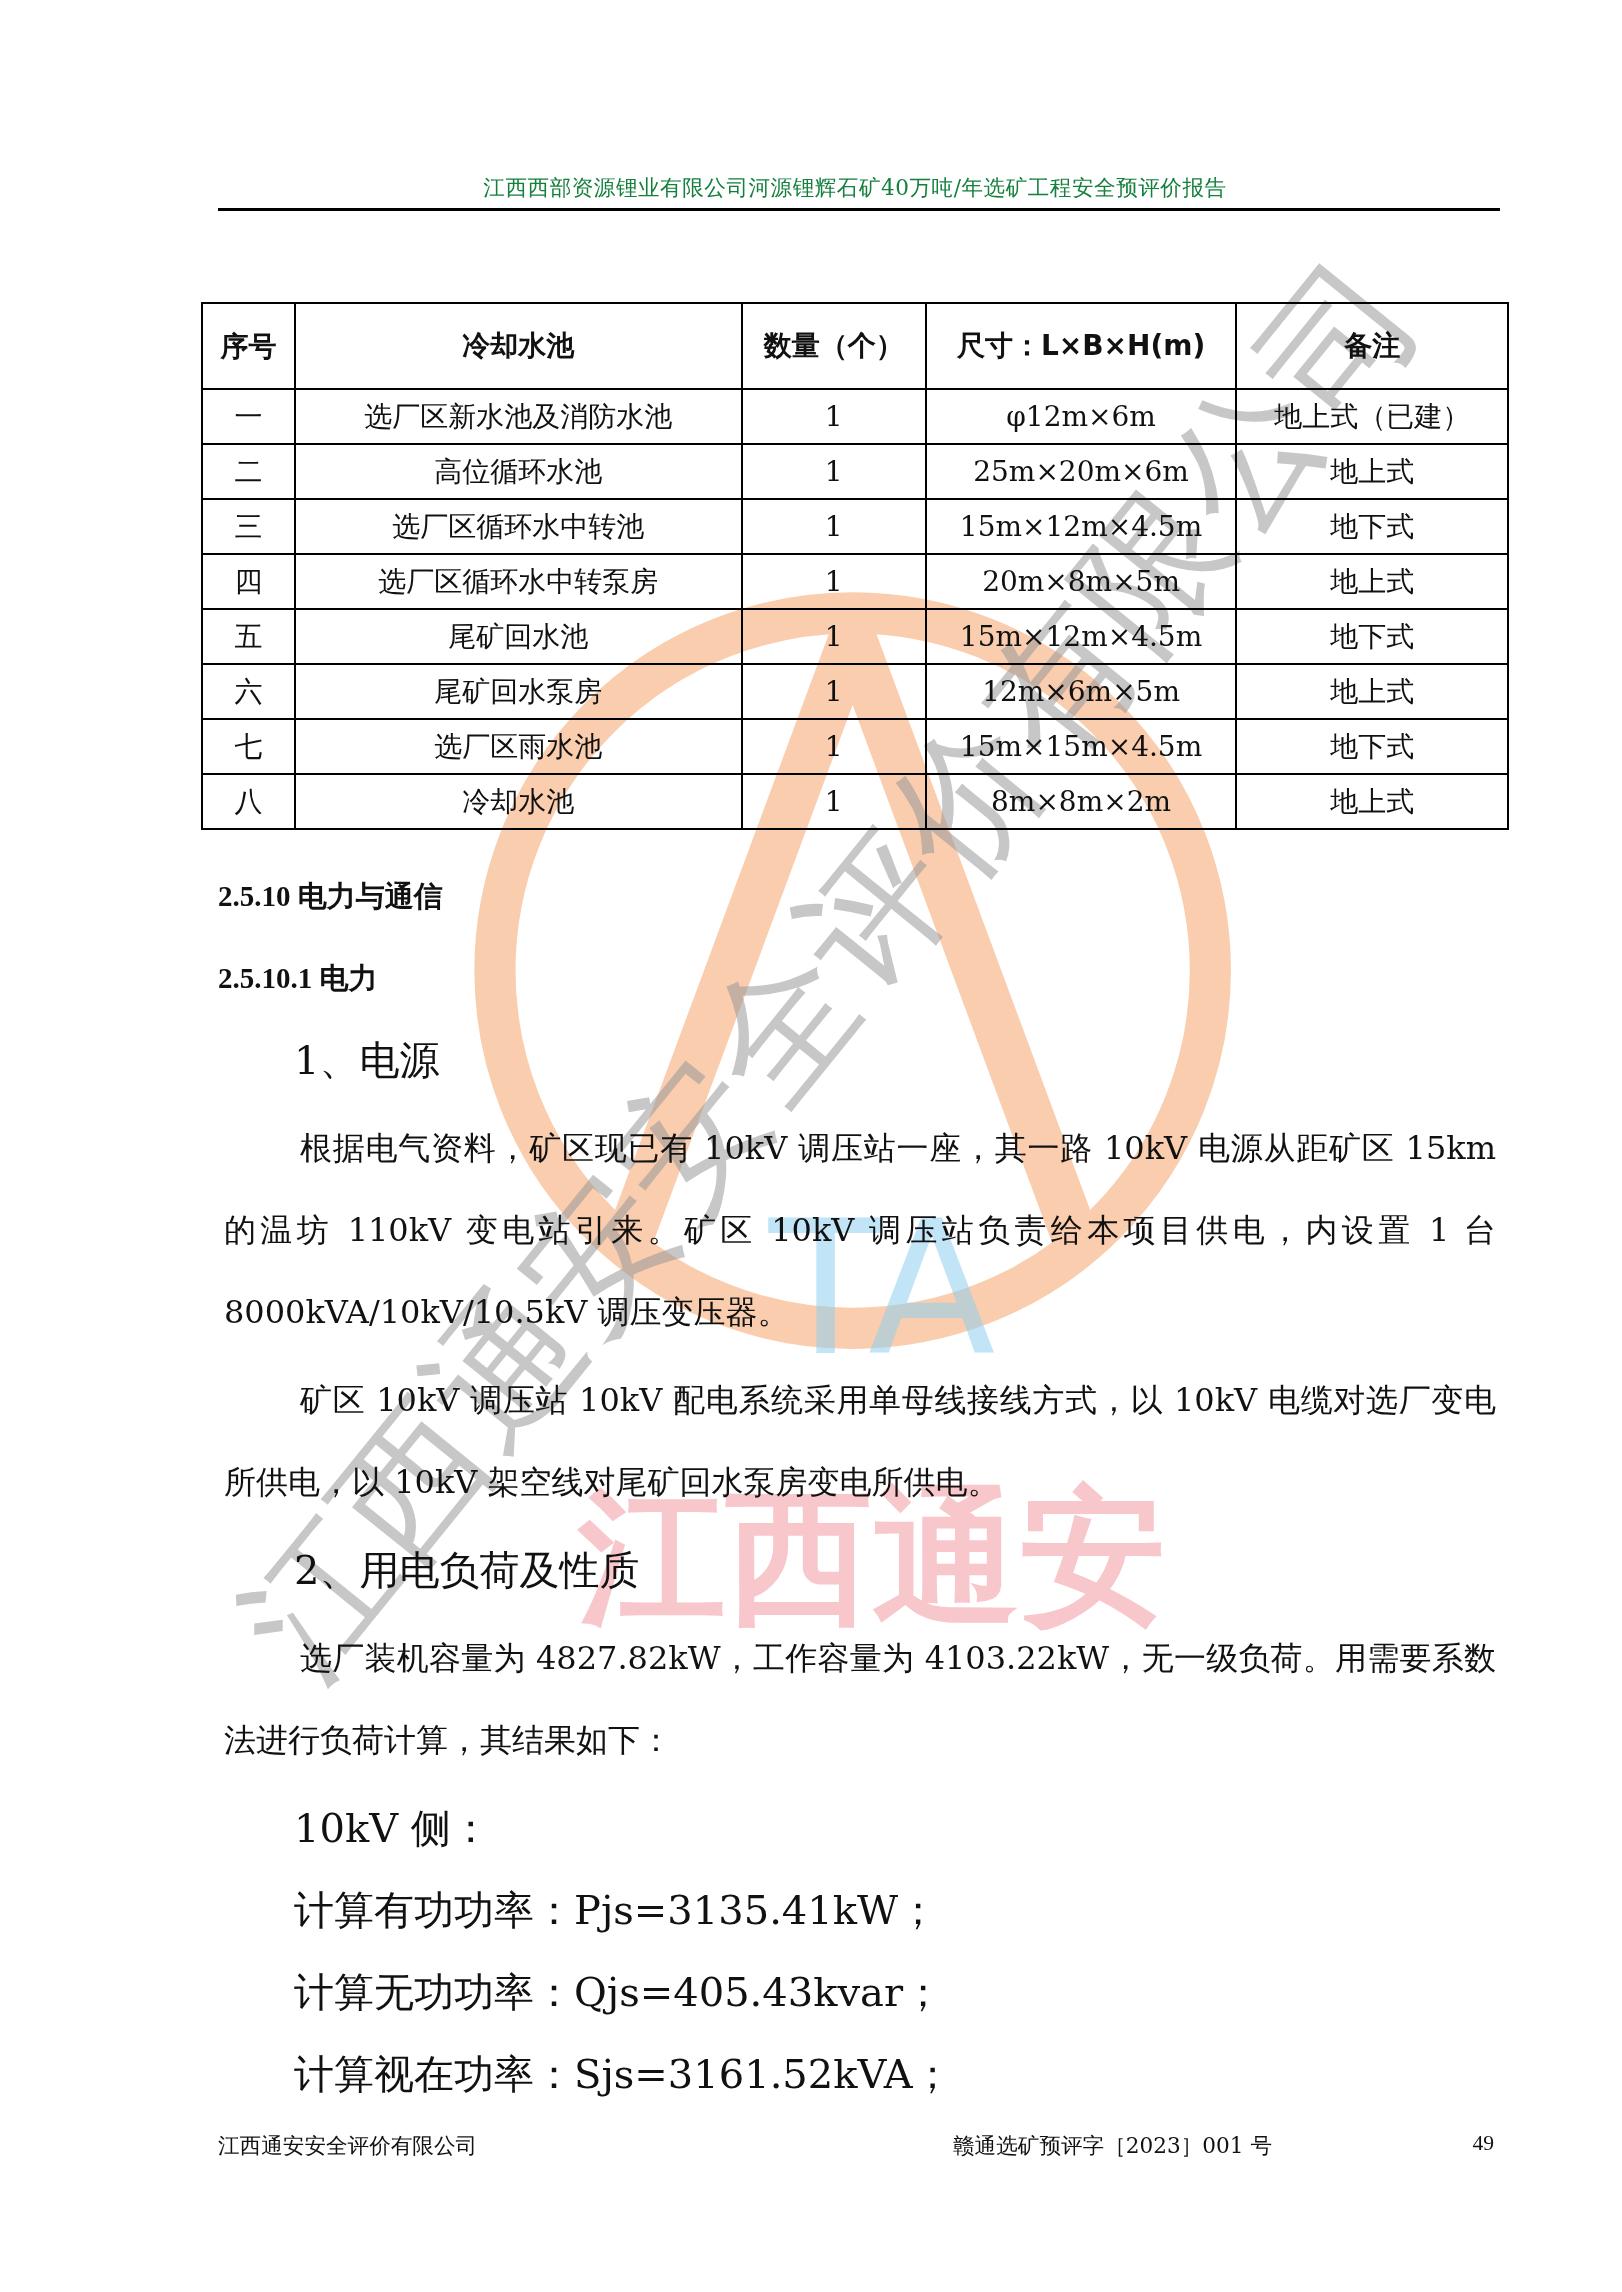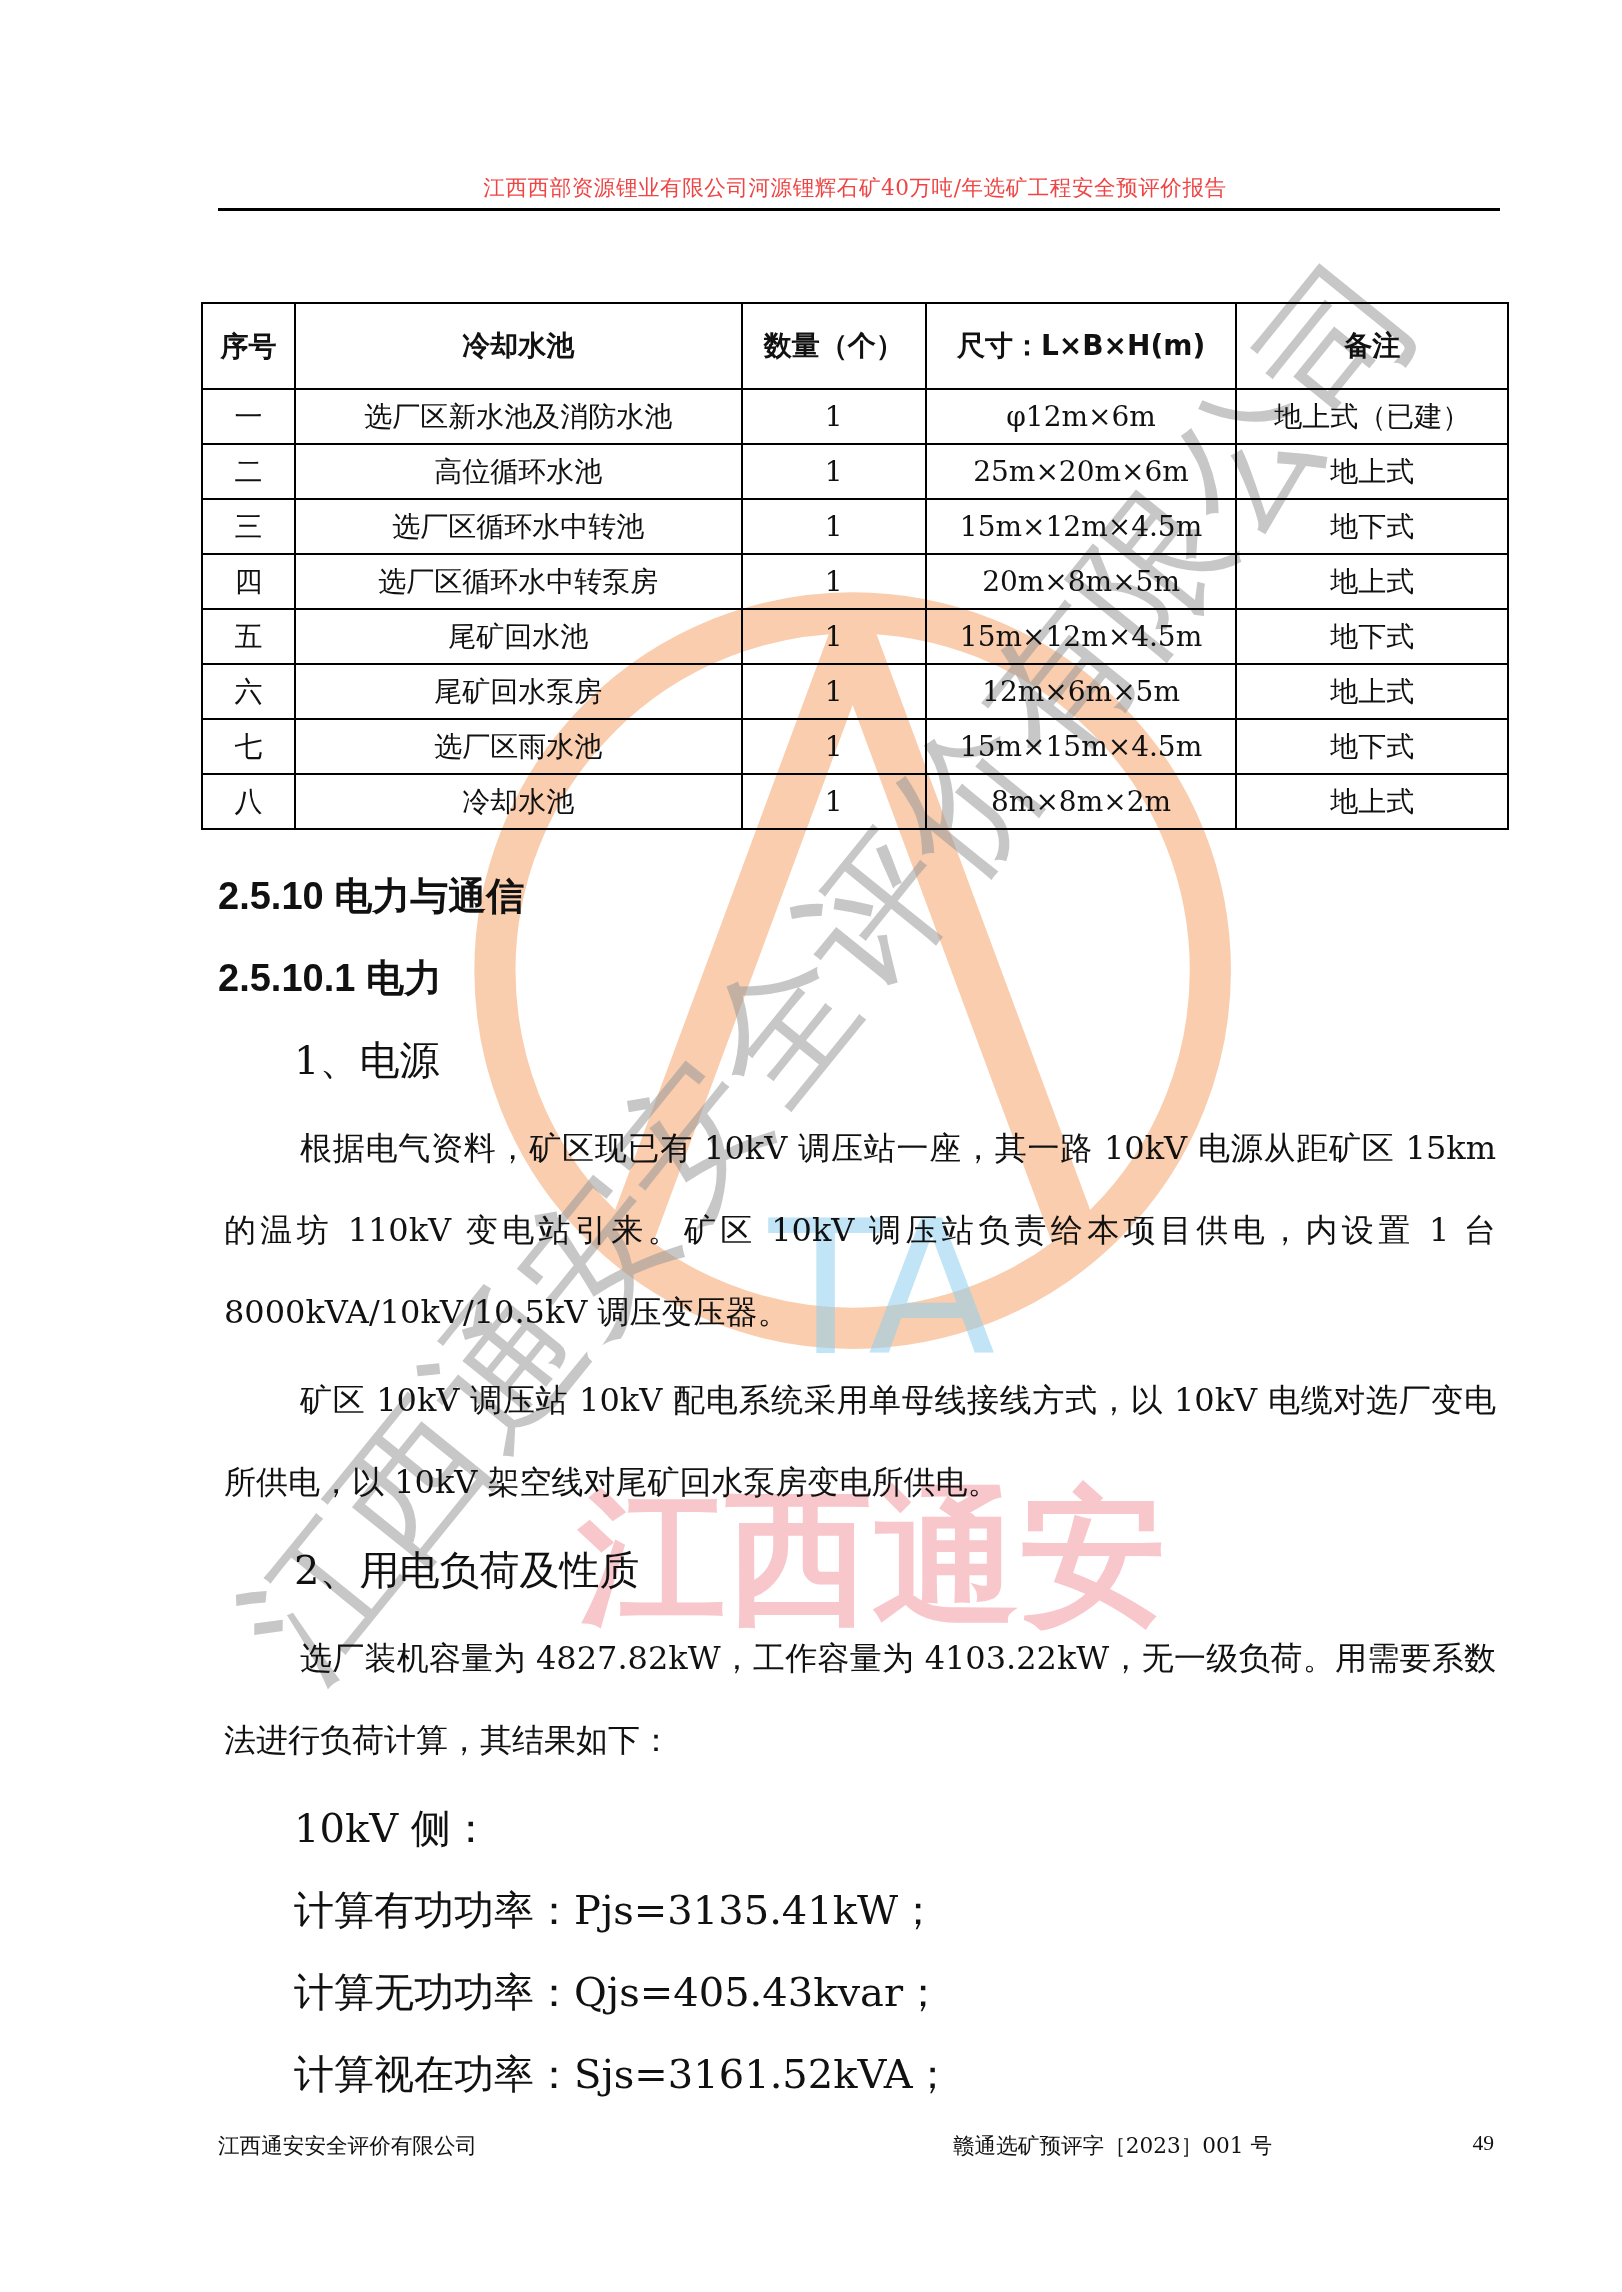--- a/index.html
+++ b/index.html
@@ -5,21 +5,21 @@
     html, body { margin: 0; padding: 0; background: #ffffff; }
     body {
       width: 1622px; height: 2293px; position: relative; overflow: hidden;
       font-family: "DejaVu Serif", "Liberation Serif", serif;
       color: #111;
     }
     .page { position: absolute; left: 0; top: 0; width: 1622px; height: 2293px; }
 
     .running-header {
       position: absolute; left: 218px; top: 173px; width: 1274px;
-      text-align: center; font-size: 21.6px; letter-spacing: 0.5px; color: #ef4444;
+      text-align: center; font-size: 21.6px; letter-spacing: 0.5px; color: #15803d;
     }
     .header-rule {
       position: absolute; left: 218px; top: 208px; width: 1282px; height: 2.9px;
       background: #000;
     }
 
     .table-caption {
       position: absolute; left: 294px; top: 247px; width: 882px;
       font-size: 33px; white-space: nowrap;
     }
@@ -35,21 +35,21 @@
       border: 2px solid #000; text-align: center; padding: 0; font-weight: normal;
     }
     table.data th { height: 84px; font-weight: bold; font-family: "DejaVu Sans", sans-serif; font-size: 28px; }
     table.data th.seq { line-height: 39px; }
     table.data td { height: 53px; }
     col.c1 { width: 93px; } col.c2 { width: 448px; } col.c3 { width: 184px; }
     col.c4 { width: 311px; } col.c5 { width: 272px; }
 
     .content { position: absolute; left: 218px; top: 855px; width: 1284px; }
     .h3, .h4 {
-      font-family: Liberation Sans, sans-serif; font-weight: bold; font-size: 38px;
+      font-family: Liberation Serif, serif; font-weight: bold; font-size: 29px;
       height: 82px; line-height: 82px;
     }
     .para { font-size: 32px; line-height: 82px; margin: 6px; text-align: justify; }
     .indent { text-indent: 76px; }
     .item { padding-left: 76px; font-size: 40px; line-height: 82px; }
 
     .footer {
       position: absolute; top: 2131px; left: 218px; width: 1284px; height: 29px;
       font-size: 21.6px;
     }

